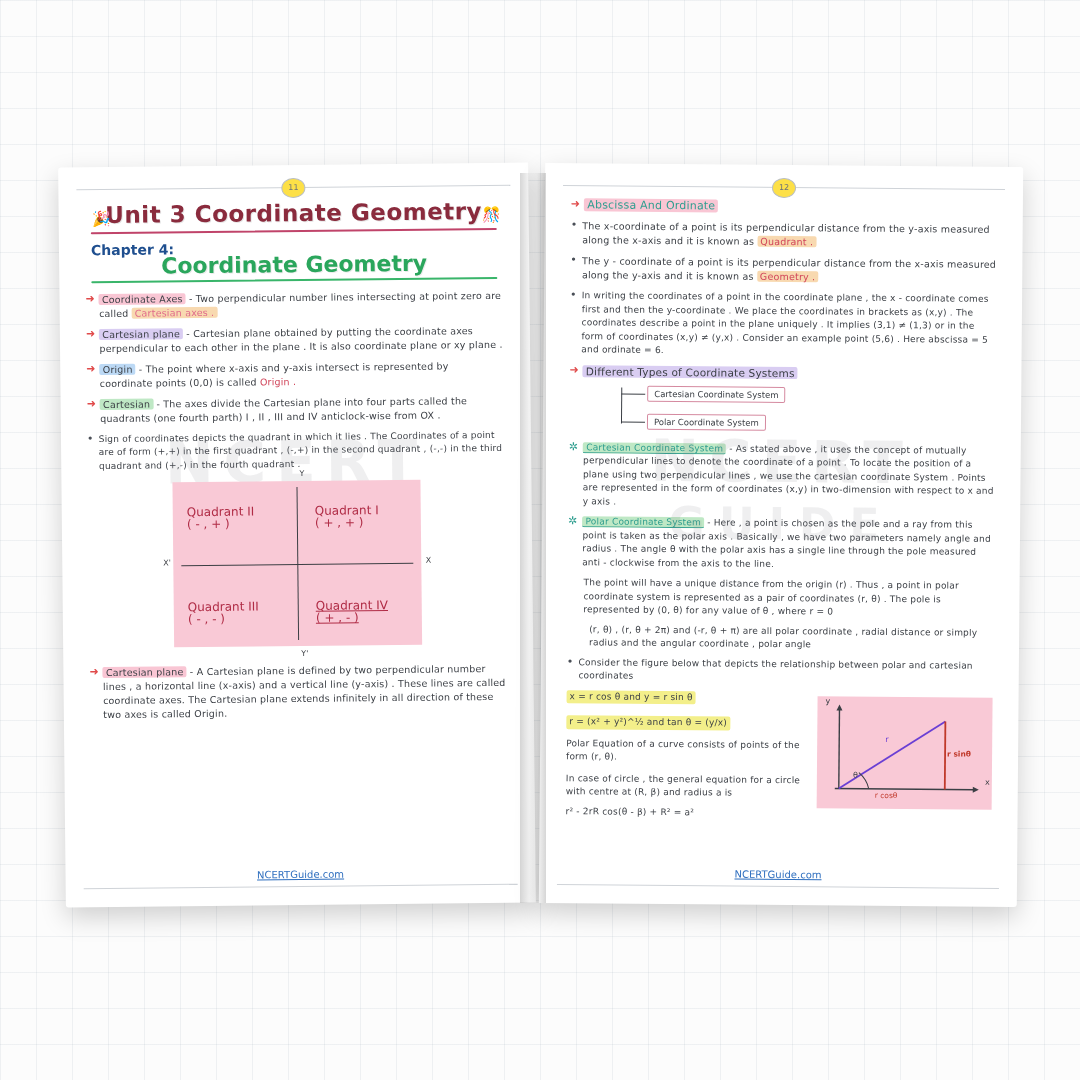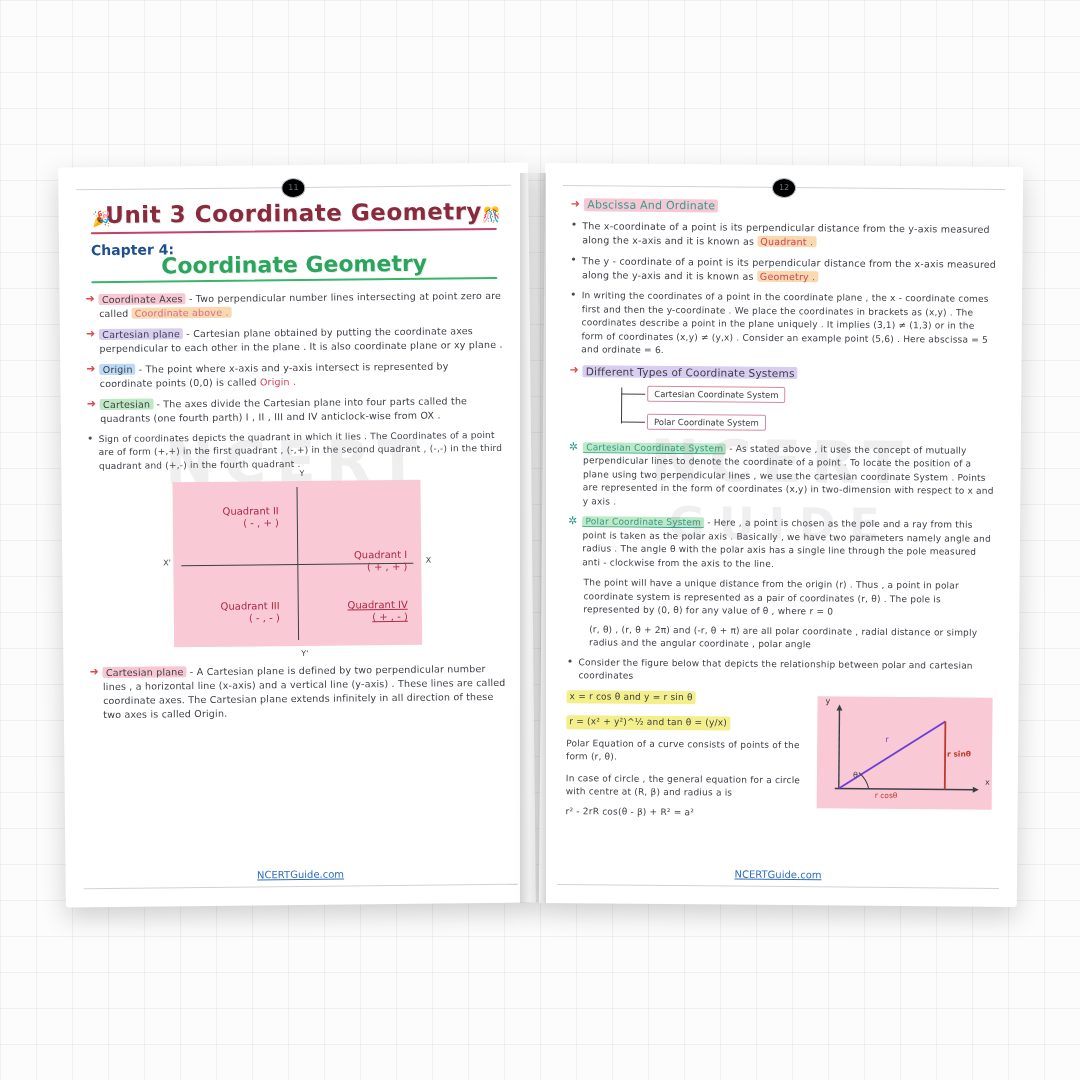--- a/index.html
+++ b/index.html
@@ -33,21 +33,21 @@
     z-index:5;
   }
   .sheet{
     position:absolute;left:18px;top:22px;right:18px;bottom:18px;
     border-top:1px solid #cfd3d8;border-bottom:1px solid #cfd3d8;
     padding:10px 8px 0 8px;
   }
   .pagenum{
     position:absolute;top:-10px;left:50%;transform:translateX(-50%);
     width:22px;height:18px;border:1px solid #b9bec4;border-radius:50%;
-    background:#000000;font-size:8px;line-height:18px;text-align:center;color:#6b7078;
+    background:#fde047;font-size:8px;line-height:18px;text-align:center;color:#6b7078;
   }
   
   .watermark{
     position:absolute;left:0;right:0;top:240px;text-align:center;
     font-size:58px;letter-spacing:10px;color:rgba(130,135,142,.13);
     font-weight:bold;pointer-events:none;user-select:none;
   }
   .watermark .w2{display:block;font-size:44px;letter-spacing:14px;margin-top:2px;}
 
   
@@ -77,21 +77,21 @@
   .small{font-size:9px;line-height:13.5px;}
   .credit{
     text-align:center;font-size:10px;color:#2f6fbf;text-decoration:underline;
   }
   
   .quad-box{
     position:relative;margin:10px auto 0 auto;width:248px;height:165px;background:#f9c9d6;
   }
   .axis-h{position:absolute;left:8px;right:8px;top:50%;height:1.4px;background:#3c3f44;}
   .axis-v{position:absolute;top:6px;bottom:6px;left:50%;width:1.4px;background:#3c3f44;}
-  .q-lab{position:absolute;font-size:10px;color:#b02c46;text-align:right;line-height:12px;}
+  .q-lab{position:absolute;font-size:12px;color:#b02c46;text-align:left;line-height:12px;}
   .ax-lab{position:absolute;font-size:8px;color:#3c3f44;}
   
   .polar-box{position:relative;width:175px;height:112px;background:#f9c9d6;margin-top:4px;}
   .flow-box{
     display:inline-block;border:1px solid #d58aa0;background:#fff;
     font-size:8.5px;color:#3b3f45;padding:2px 6px;border-radius:2px;
   }
   .deco{position:absolute;font-size:15px;}
 </style>
 </head>
@@ -121,21 +121,21 @@
       <div style="text-align:center;margin-top:-4px;">
         <span class="chapter-name">Coordinate Geometry</span>
       </div>
       <div class="rule green" style="margin:2px 6px 10px 6px;"></div>
 
       <div class="row hw">
         <span class="arrow">➜</span>
         <span class="body">
           <span class="hl-pink">Coordinate Axes</span>
           <span>- Two perpendicular number lines intersecting at point zero are called</span>
-          <span class="hl-orange pink">Coordinate above .</span>
+          <span class="hl-orange pink">Cartesian axes .</span>
         </span>
       </div>
 
       <div class="row hw">
         <span class="arrow">➜</span>
         <span class="body">
           <span class="hl-purple">Cartesian plane</span>
           <span>- Cartesian plane obtained by putting the coordinate axes perpendicular to each other in the plane . It is also coordinate plane or xy plane .</span>
         </span>
       </div>
@@ -162,21 +162,21 @@
         <span class="body">Sign of coordinates depicts the quadrant in which it lies . The Coordinates of a point are of form (+,+) in the first quadrant , (-,+) in the second quadrant , (-,-) in the third quadrant and (+,-) in the fourth quadrant .</span>
       </div>
 
       <div class="quad-box">
         <div class="axis-h"></div>
         <div class="axis-v"></div>
         <div class="q-lab" style="left:14px;top:24px;width:92px;">
           <span>Quadrant II</span><br>
           <span>( - , + )</span>
         </div>
-        <div class="q-lab" style="right:14px;top:24px;width:92px;margin-top:45px;">
+        <div class="q-lab" style="right:14px;top:24px;width:92px;">
           <span>Quadrant I</span><br>
           <span>( + , + )</span>
         </div>
         <div class="q-lab" style="left:14px;bottom:22px;width:92px;">
           <span>Quadrant III</span><br>
           <span>( - , - )</span>
         </div>
         <div class="q-lab" style="right:14px;bottom:22px;width:92px;text-decoration:underline;">
           <span>Quadrant IV</span><br>
           <span>( + , - )</span>

